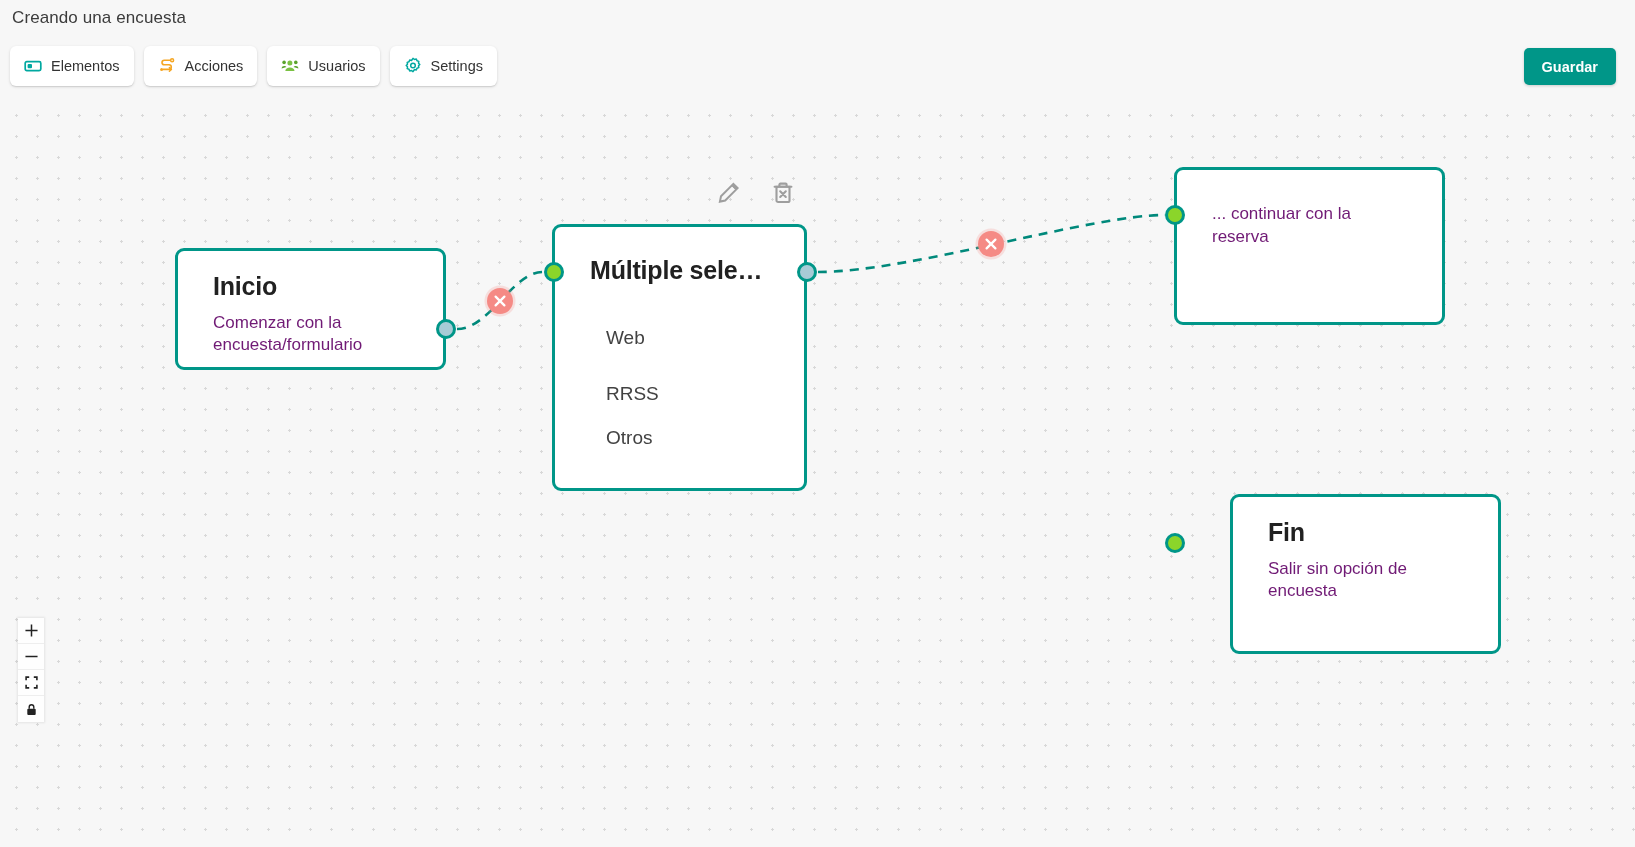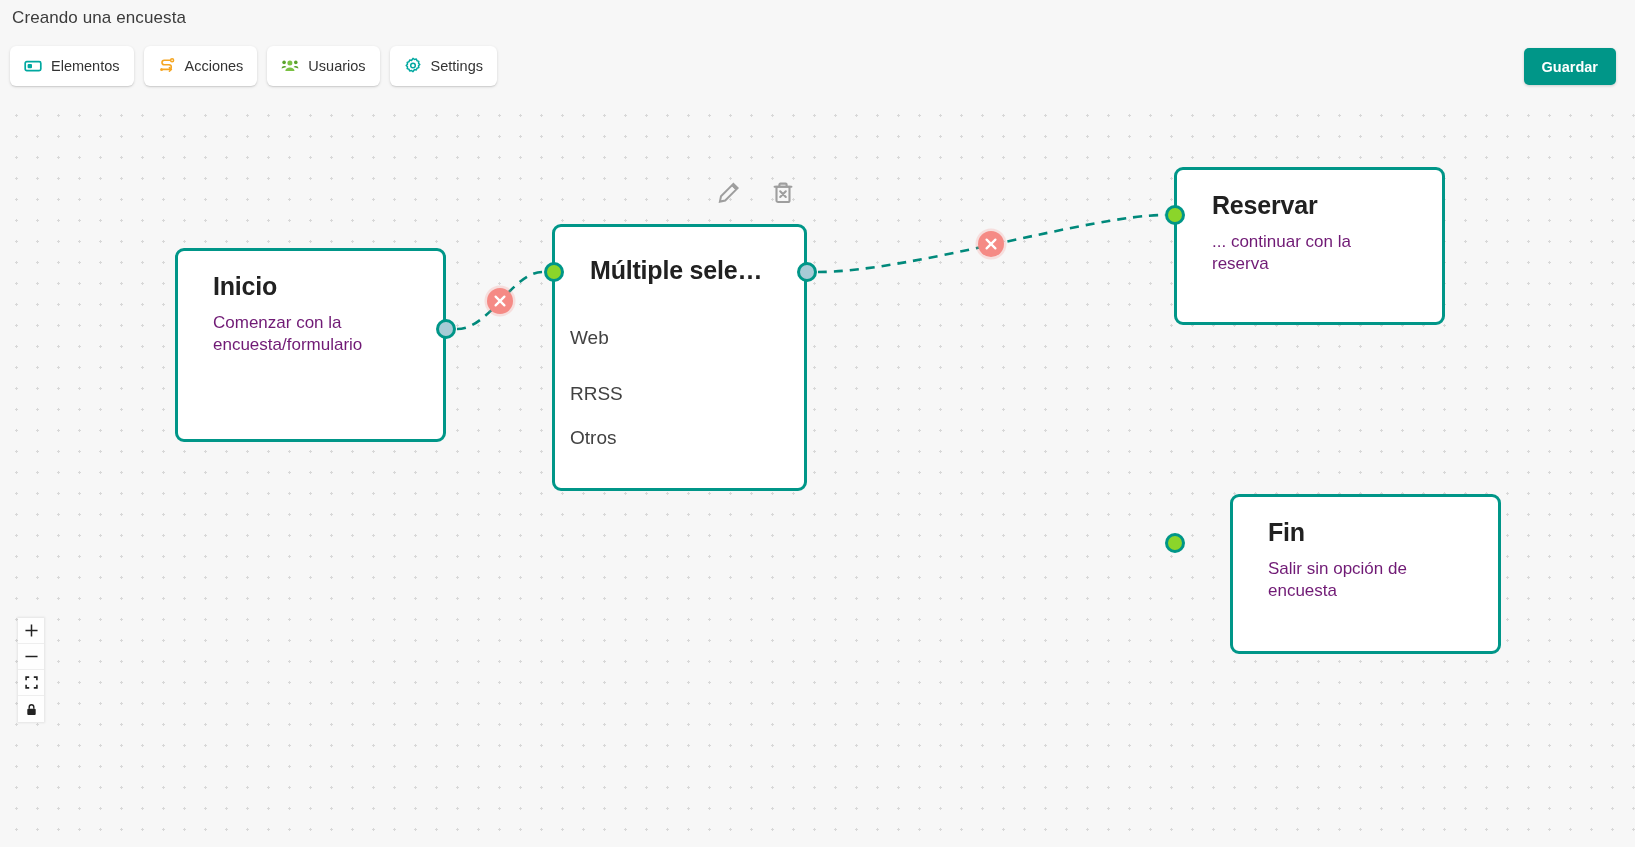--- a/index.html
+++ b/index.html
@@ -117,21 +117,21 @@
   .node-sub {
     margin-top: 11px;
     font-size: 17px;
     color: #701a75;
     line-height: 1.33;
   }
   .node-inner { padding: 22px 26px 0 35px; }
   .option-row {
     font-size: 19px;
     color: #424242;
-    padding-left: 15px;
+    padding-left: 51px;
     line-height: 1;
   }
 
   
   .handle {
     position: absolute;
     width: 20px; height: 20px;
     border-radius: 50%;
     border: 3px solid #009688;
     z-index: 20;
@@ -264,21 +264,21 @@
 
   <div id="canvas">
 
     <svg id="edge-layer">
 
       <path d="M 457 229 C 490 229, 512 172, 543 172" fill="none" stroke="#00897b" stroke-width="2.6" stroke-dasharray="9 7" stroke-linecap="butt"></path>
 
       <path d="M 818 172 C 910 172, 1090 115, 1165 115" fill="none" stroke="#00897b" stroke-width="2.6" stroke-dasharray="9 7" stroke-linecap="butt"></path>
     </svg>
 
-    <div class="node" style="left:175px; top:148px; width:271px; height:194px;">
+    <div class="node" style="left:175px; top:148px; width:271px; height:122px;">
       <div class="node-inner">
         <div class="node-title">Inicio</div>
         <div class="node-sub" style="width:190px;">Comenzar con la encuesta/formulario</div>
       </div>
     </div>
     <div class="handle source" style="left:436px; top:219px;"></div>
 
     <div class="node" style="left:552px; top:124px; width:255px; height:267px;">
       <div class="node-inner" style="padding:30px 20px 0 35px;">
         <div class="node-title" style="width:200px;">Múltiple sele…</div>
@@ -307,21 +307,20 @@
             <path d="M9.4 6.8 V4.6 a1 1 0 0 1 1-1 h5.2 a1 1 0 0 1 1 1 v2.2" fill="none" stroke="#9e9e9e" stroke-width="2.1"></path>
             <path d="M6.5 6.8 h13 v13.6 a1.6 1.6 0 0 1 -1.6 1.6 H8.1 a1.6 1.6 0 0 1 -1.6 -1.6 z" fill="none" stroke="#9e9e9e" stroke-width="2.1"></path>
             <path d="M10.2 11.3 l5.6 5.6 M15.8 11.3 l-5.6 5.6" fill="none" stroke="#9e9e9e" stroke-width="2.1" stroke-linecap="round"></path>
           </svg>
         </span>
       </button>
     </div>
 
     <div class="node" style="left:1174px; top:67px; width:271px; height:158px;">
       <div class="node-inner">
-        <div class="node-title">Reservar</div>
         <div class="node-sub" style="width:175px;">... continuar con la reserva</div>
       </div>
     </div>
     <div class="handle target" style="left:1165px; top:105px;"></div>
 
     <div class="node" style="left:1230px; top:394px; width:271px; height:160px;">
       <div class="node-inner">
         <div class="node-title">Fin</div>
         <div class="node-sub" style="width:180px;">Salir sin opción de encuesta</div>
       </div>

